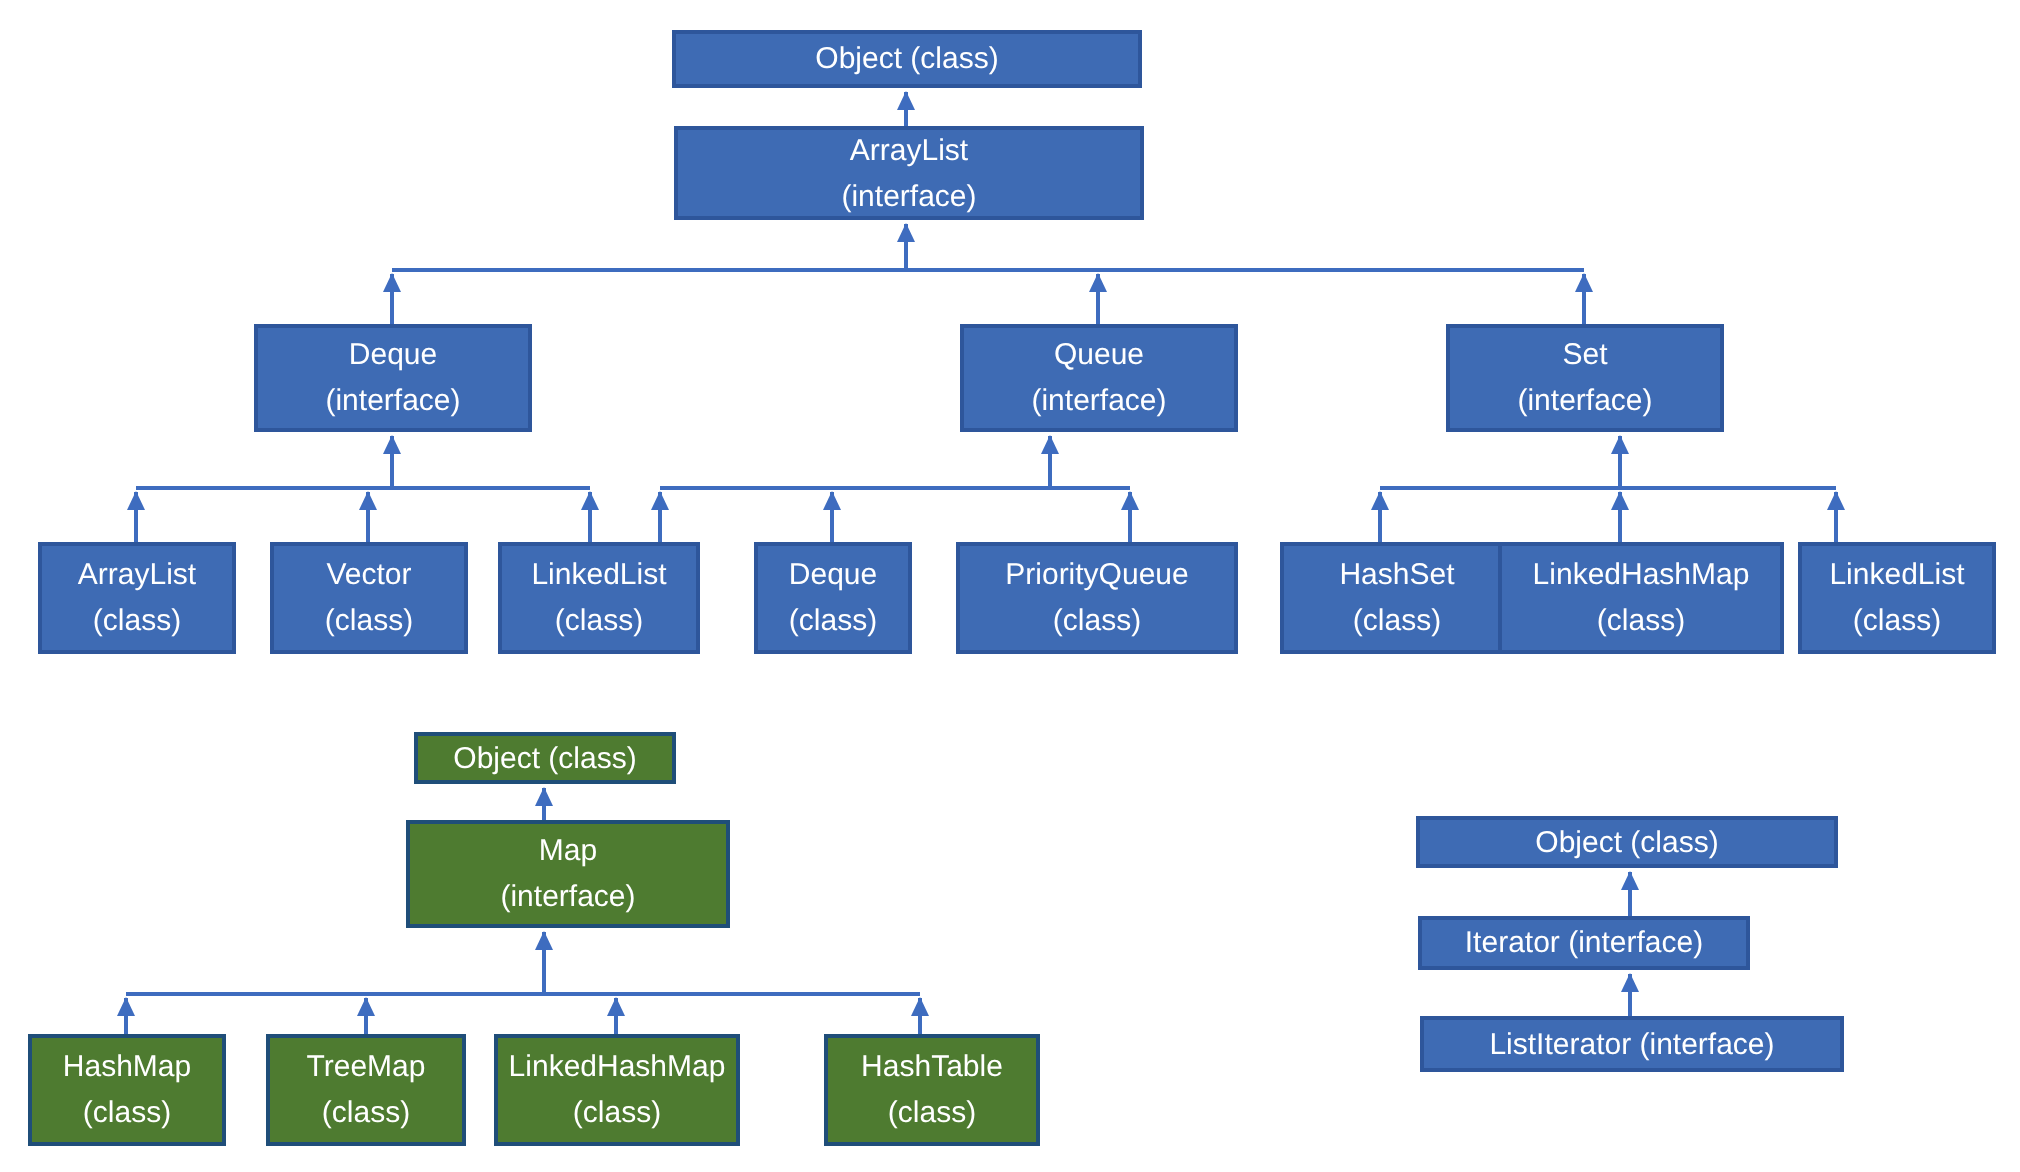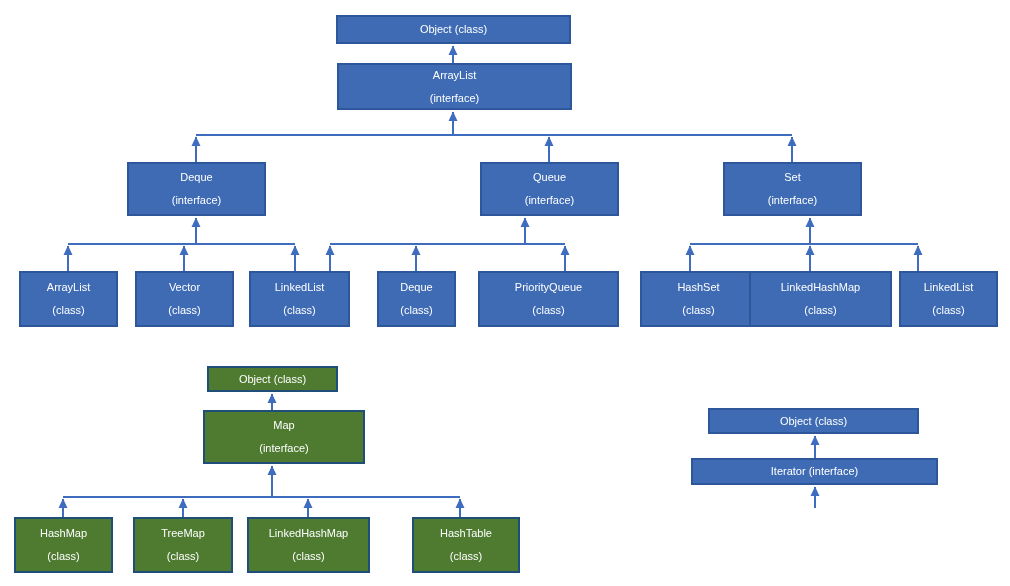--- a/index.html
+++ b/index.html
@@ -31,21 +31,21 @@
     fill: var(--arrow-color, #3e6cbf);
   }
   .node {
     position: absolute;
     box-sizing: border-box;
     display: flex;
     align-items: center;
     justify-content: center;
     text-align: center;
     color: #ffffff;
-    font-size: 11px;
+    font-size: 15px;
     line-height: 23px;
     white-space: pre-line;
     z-index: 2;
   }
   .node.blue {
     background: var(--blue-fill, #3e6bb4);
     border: 2px solid var(--blue-border, #2e569b);
   }
   .node.green {
     background: var(--green-fill, #4e7b30);
@@ -138,15 +138,16 @@
   <div class="node green" style="left:14px;top:517px;width:99px;height:56px">HashMap
 (class)</div>
   <div class="node green" style="left:133px;top:517px;width:100px;height:56px">TreeMap
 (class)</div>
   <div class="node green" style="left:247px;top:517px;width:123px;height:56px">LinkedHashMap
 (class)</div>
   <div class="node green" style="left:412px;top:517px;width:108px;height:56px">HashTable
 (class)</div>
 
   <div class="node blue" style="left:708px;top:408px;width:211px;height:26px">Object (class)</div>
-  <div class="node blue" style="left:691px;top:458px;width:247px;height:27px">Iterator (interface)</div>
+  <div class="node blue" style="left:709px;top:458px;width:166px;height:27px">Iterator (interface)</div>
+  <div class="node blue" style="left:710px;top:508px;width:212px;height:28px">ListIterator (interface)</div>
 
 </div>
 
 </body></html>

